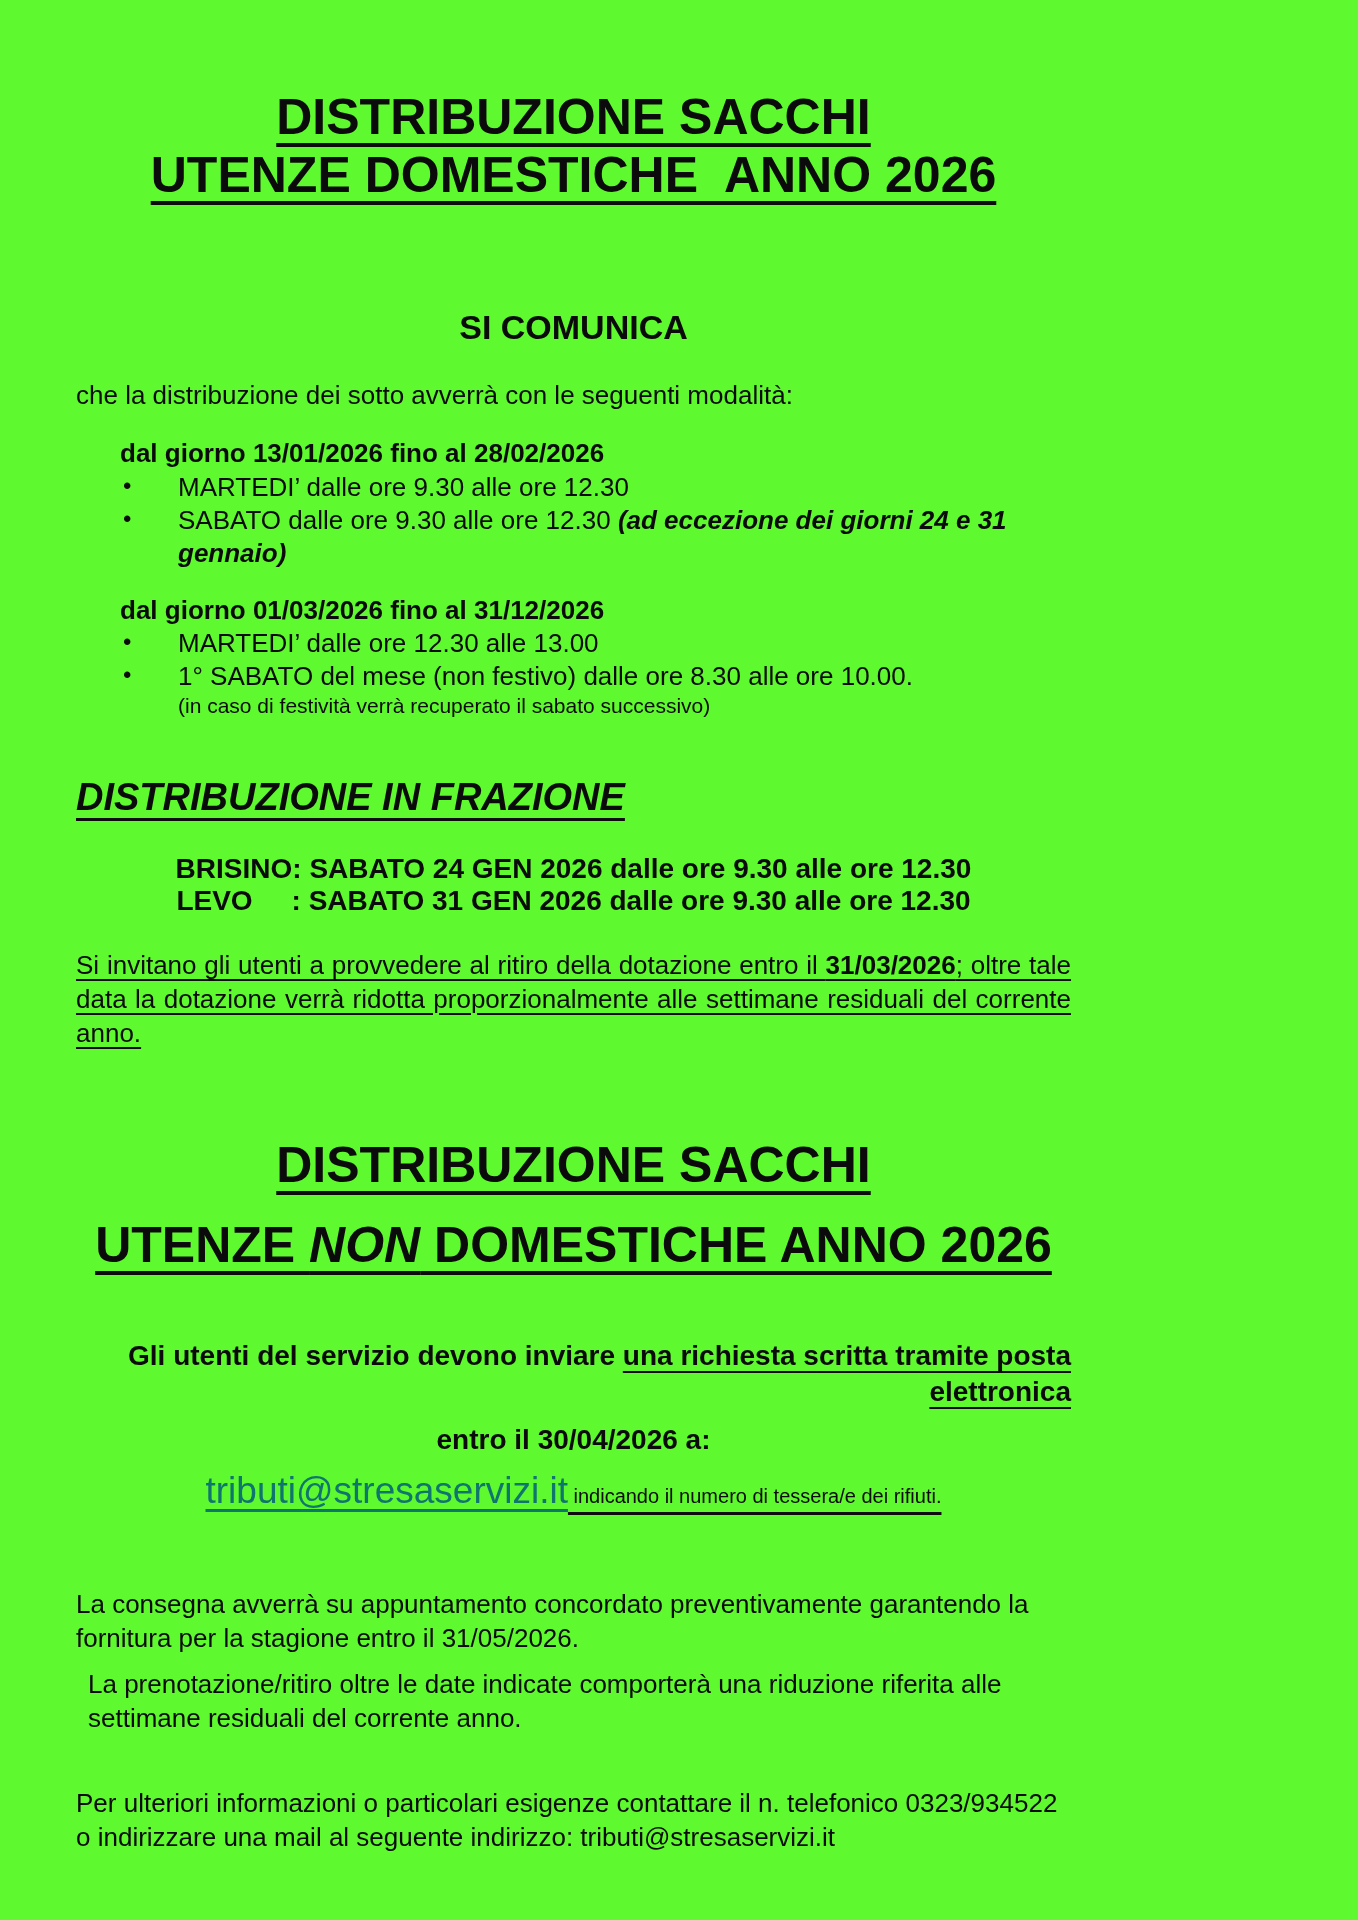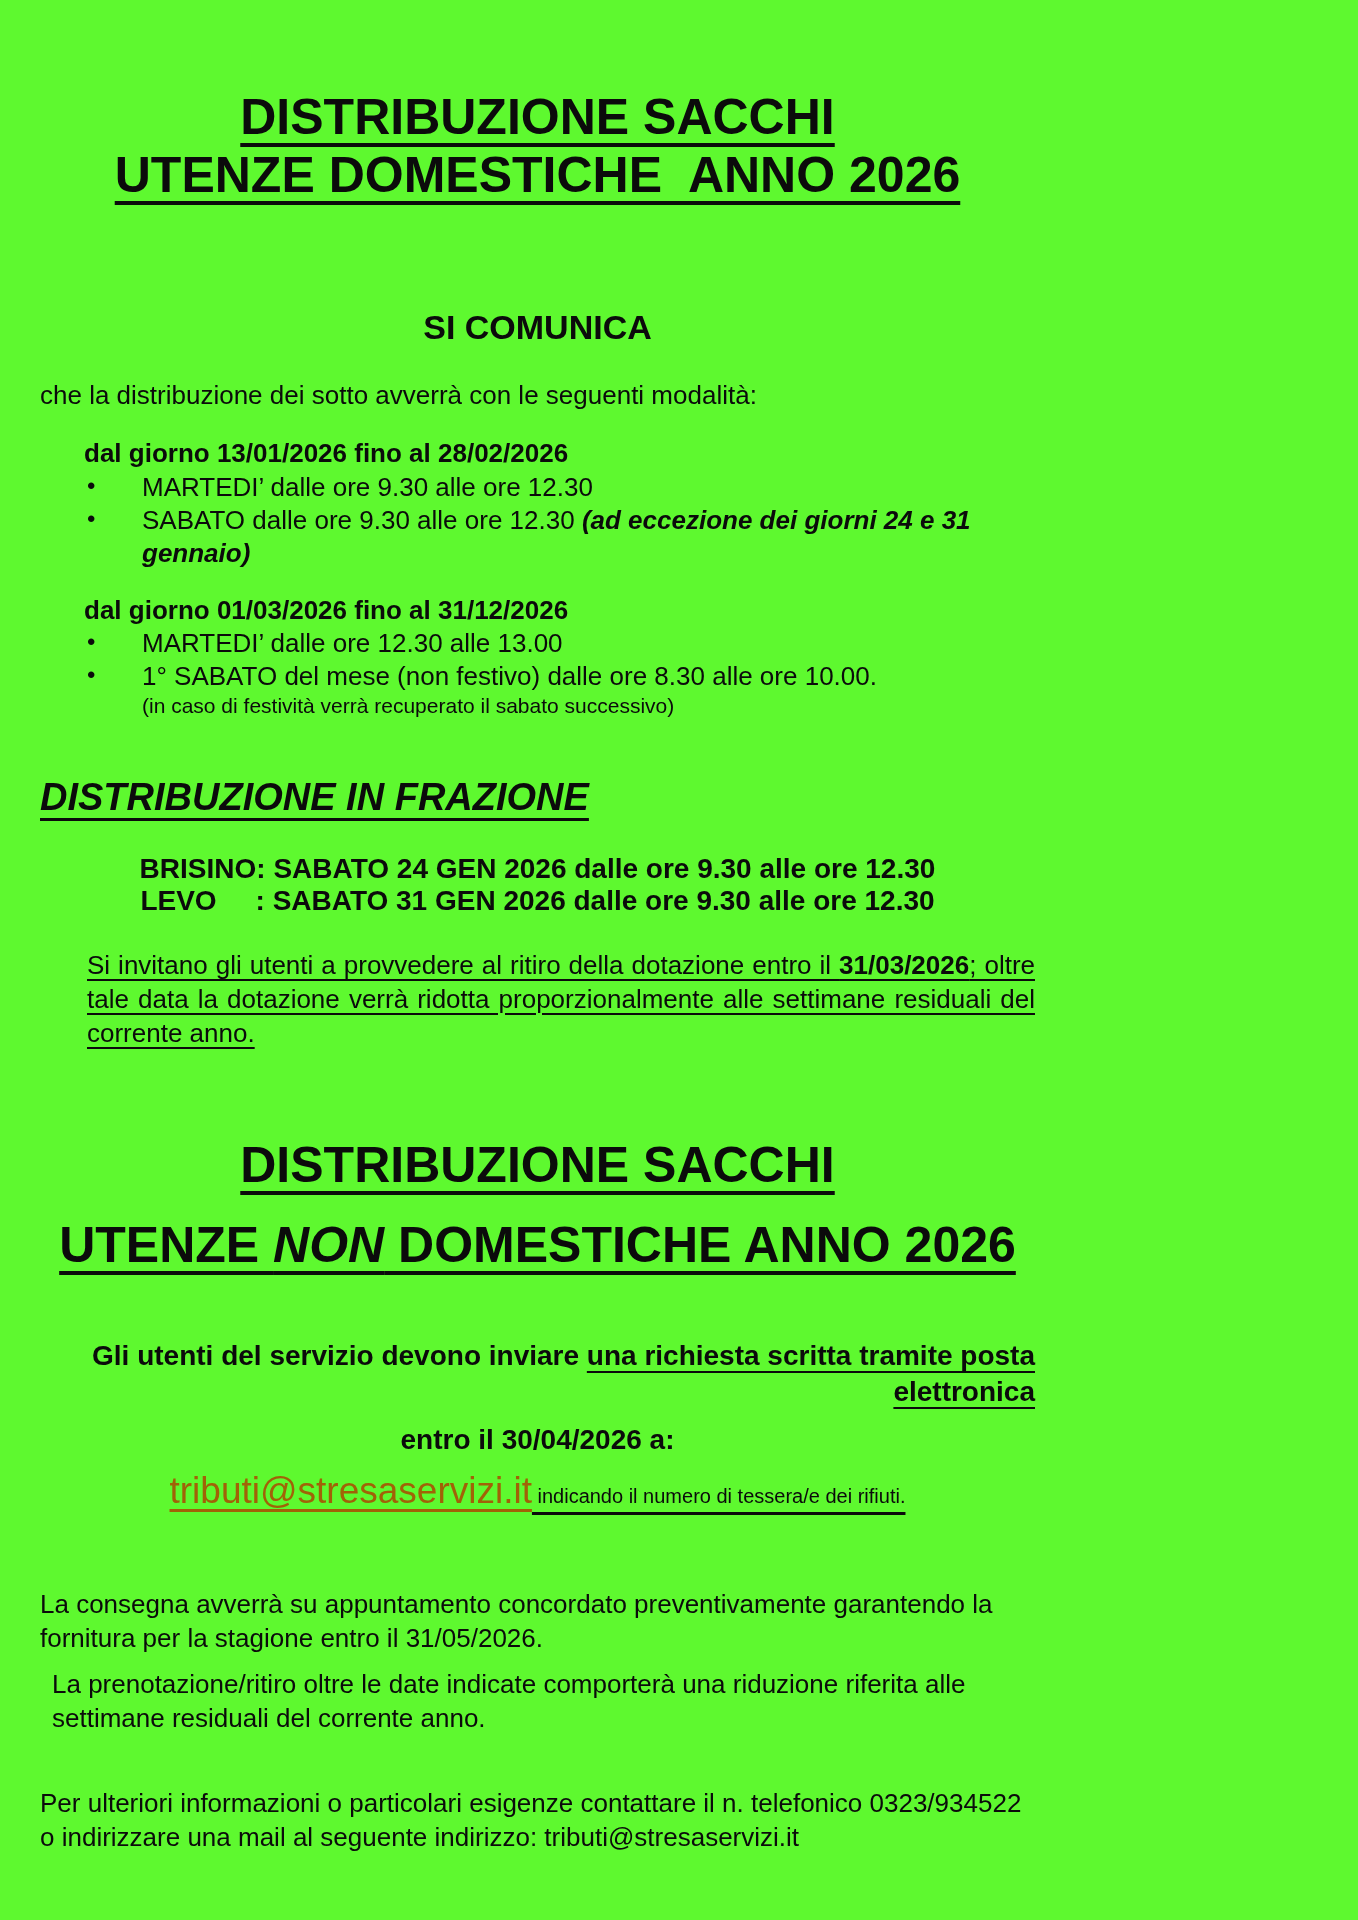--- a/index.html
+++ b/index.html
@@ -8,21 +8,21 @@
     height: 1920px;
     background: #5ef92f;
     overflow: hidden;
     font-family: "Liberation Sans", sans-serif;
     color: #0b0b0b;
   }
   .page {
     box-sizing: border-box;
     width: 1358px;
     height: 1584px;
-    padding: 88px 285px 0 40px;
+    padding: 88px 285px 0 76px;
   }
   .content { width: 995px; }
 
   
   .big-title { text-align: center; font-weight: bold; font-size: 50px; line-height: 1.16; }
   .big-title .tline {
     text-decoration: underline;
     text-decoration-thickness: 4px;
     text-underline-offset: 9px;
   }
@@ -60,33 +60,33 @@
   .frazione-heading {
     text-align: left; font-weight: bold; font-style: italic; font-size: 38px; margin-top: 56px;
   }
   .frazione-heading .tline {
     text-decoration: underline; text-decoration-thickness: 3px; text-underline-offset: 8px;
   }
   .frazione-rows { margin-top: 34px; text-align: center; font-weight: bold; font-size: 28px; line-height: 1.15; }
 
   .notice {
     margin-top: 32px; font-size: 26px; line-height: 1.3; text-align: justify;
-    text-decoration: underline; text-decoration-thickness: 2px; text-underline-offset: 5px; margin-left: 47px;
+    text-decoration: underline; text-decoration-thickness: 2px; text-underline-offset: 5px;
   }
   .notice b { font-weight: bold; }
 
   .instruction { margin-top: 64px; text-align: right; font-weight: bold; font-size: 28px; line-height: 1.28; }
   .instruction .uline {
     text-decoration: underline; text-decoration-thickness: 2px; text-underline-offset: 6px;
   }
   .instruction-deadline { margin-top: 14px; text-align: center; font-weight: bold; font-size: 28px; }
 
   .email-line { margin-top: 14px; text-align: center; }
   .email-link {
-    color: #a16207; font-size: 37px;
+    color: #0f766e; font-size: 37px;
     text-decoration: underline; text-decoration-thickness: 3px; text-underline-offset: 6px;
     cursor: pointer;
   }
   .email-suffix {
     color: #0b0b0b; font-size: 20px;
     text-decoration: underline; text-decoration-thickness: 3px; text-underline-offset: 9px;
   }
 
   .para1 { margin-top: 76px; }
   .para2 { margin-top: 12px; margin-left: 12px; }

